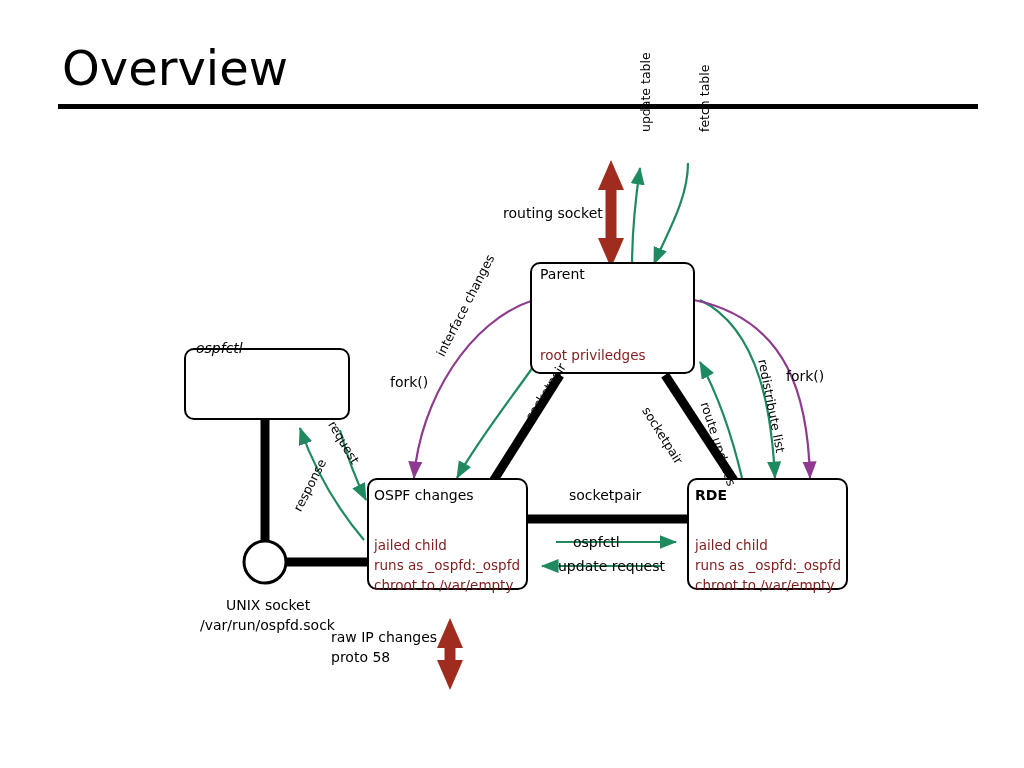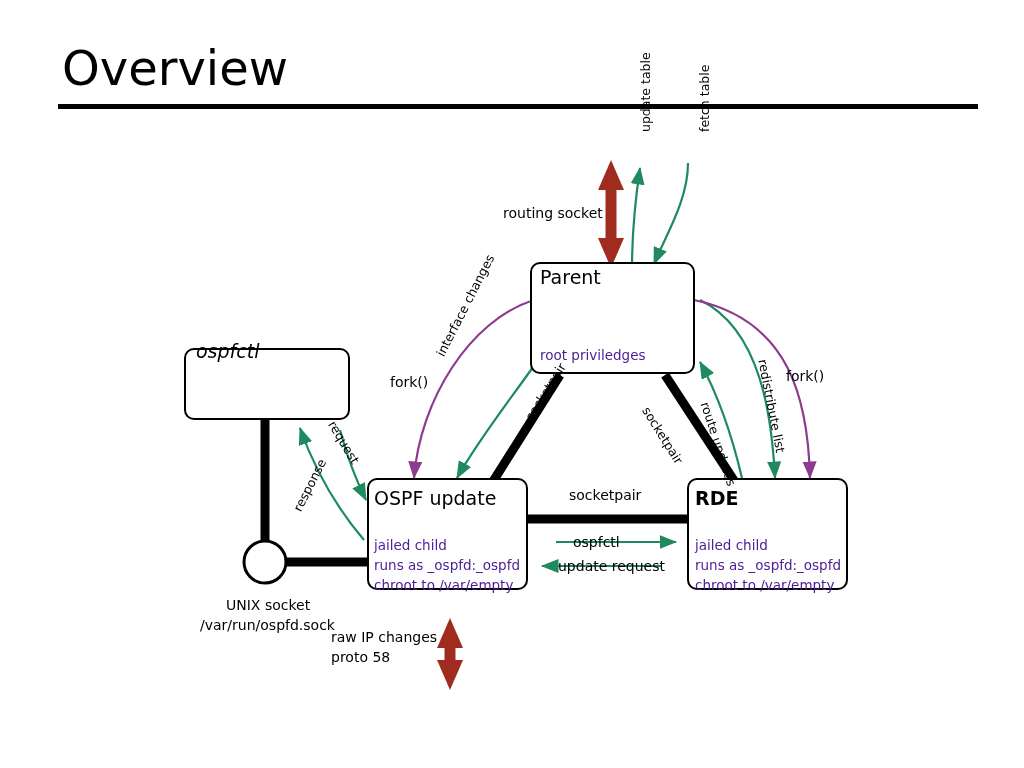--- a/index.html
+++ b/index.html
@@ -43,29 +43,29 @@
   }
   .node-box {
     position: absolute;
     border: 2px solid #000000;
     border-radius: 10px;
     background: #ffffff;
     box-sizing: border-box;
   }
   .node-title {
     position: absolute;
-    font-size: 19px;
+    font-size: 14px;
     color: #000000;
     font-family: "DejaVu Sans", sans-serif;
     white-space: nowrap;
   }
   .node-lines {
     position: absolute;
     font-size: 13.5px;
-    color: #4c1d95;
+    color: #7f1d1d;
     line-height: 1.45;
     font-family: "DejaVu Sans", sans-serif;
     white-space: nowrap;
   }
   .lbl {
     position: absolute;
     font-size: 14px;
     color: #000000;
     font-family: "DejaVu Sans", sans-serif;
     white-space: nowrap;
@@ -134,21 +134,21 @@
   </svg>
 
   <div class="node-box" style="left:184px; top:348px; width:166px; height:72px;"></div>
   <div class="node-title" style="left:196px; top:340px;font-style:italic;">ospfctl</div>
 
   <div class="node-box" style="left:530px; top:262px; width:165px; height:112px;"></div>
   <div class="node-title" style="left:540px; top:266px;">Parent</div>
   <div class="node-lines" style="left:540px; top:346px;">root priviledges</div>
 
   <div class="node-box" style="left:367px; top:478px; width:161px; height:112px;"></div>
-  <div class="node-title" style="left:374px; top:487px;">OSPF update</div>
+  <div class="node-title" style="left:374px; top:487px;">OSPF changes</div>
   <div class="node-lines" style="left:374px; top:536px;">jailed child</div>
   <div class="node-lines" style="left:374px; top:556px;">runs as _ospfd:_ospfd</div>
   <div class="node-lines" style="left:374px; top:576px;">chroot to /var/empty</div>
 
   <div class="node-box" style="left:687px; top:478px; width:161px; height:112px;"></div>
   <div class="node-title" style="left:695px; top:487px;font-weight:bold;">RDE</div>
   <div class="node-lines" style="left:695px; top:536px;">jailed child</div>
   <div class="node-lines" style="left:695px; top:556px;">runs as _ospfd:_ospfd</div>
   <div class="node-lines" style="left:695px; top:576px;">chroot to /var/empty</div>
 

